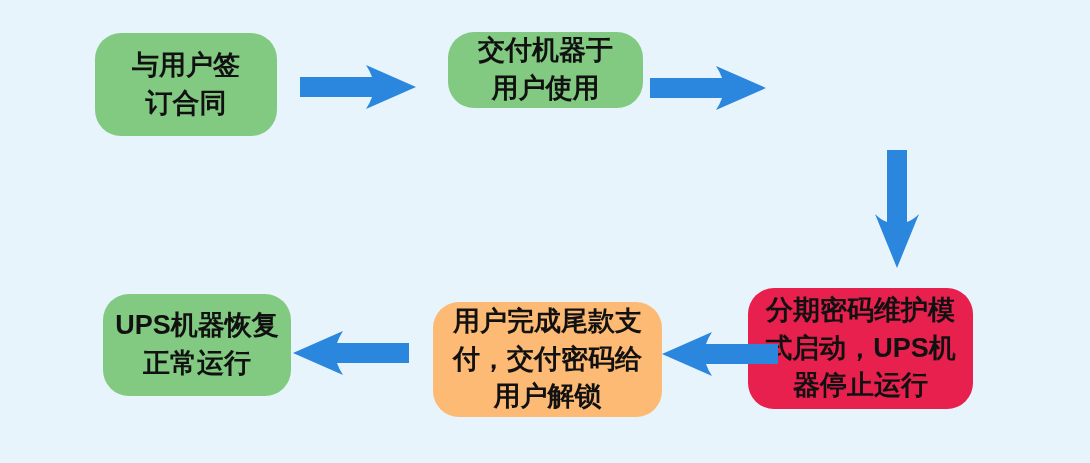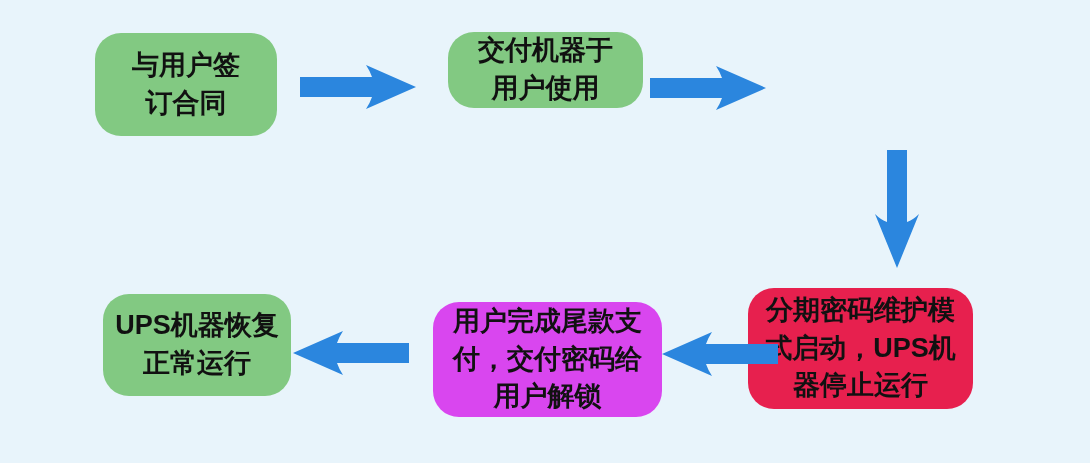--- a/index.html
+++ b/index.html
@@ -73,21 +73,21 @@
   <div class="node node-4" style="background: rgb(231, 32, 78);">
     <span>分期密码维护模
 式启动，UPS机
 器停止运行</span>
   </div>
 
   <svg class="arrow arrow-4" viewBox="0 0 116 44">
     <path d="M0,12 H72 Q70,6 66,0 L116,22 L66,44 Q70,38 72,32 H0 Z" fill="#2b86de"></path>
   </svg>
 
-  <div class="node node-5" style="background: #d946ef;">
+  <div class="node node-5" style="background: #fdba74;">
     <span>用户完成尾款支
 付，交付密码给
 用户解锁</span>
   </div>
 
   <svg class="arrow arrow-5" viewBox="0 0 116 44">
     <path d="M0,12 H72 Q70,6 66,0 L116,22 L66,44 Q70,38 72,32 H0 Z" fill="#2b86de"></path>
   </svg>
 
   <div class="node node-6" style="background: rgb(130, 201, 130);">

